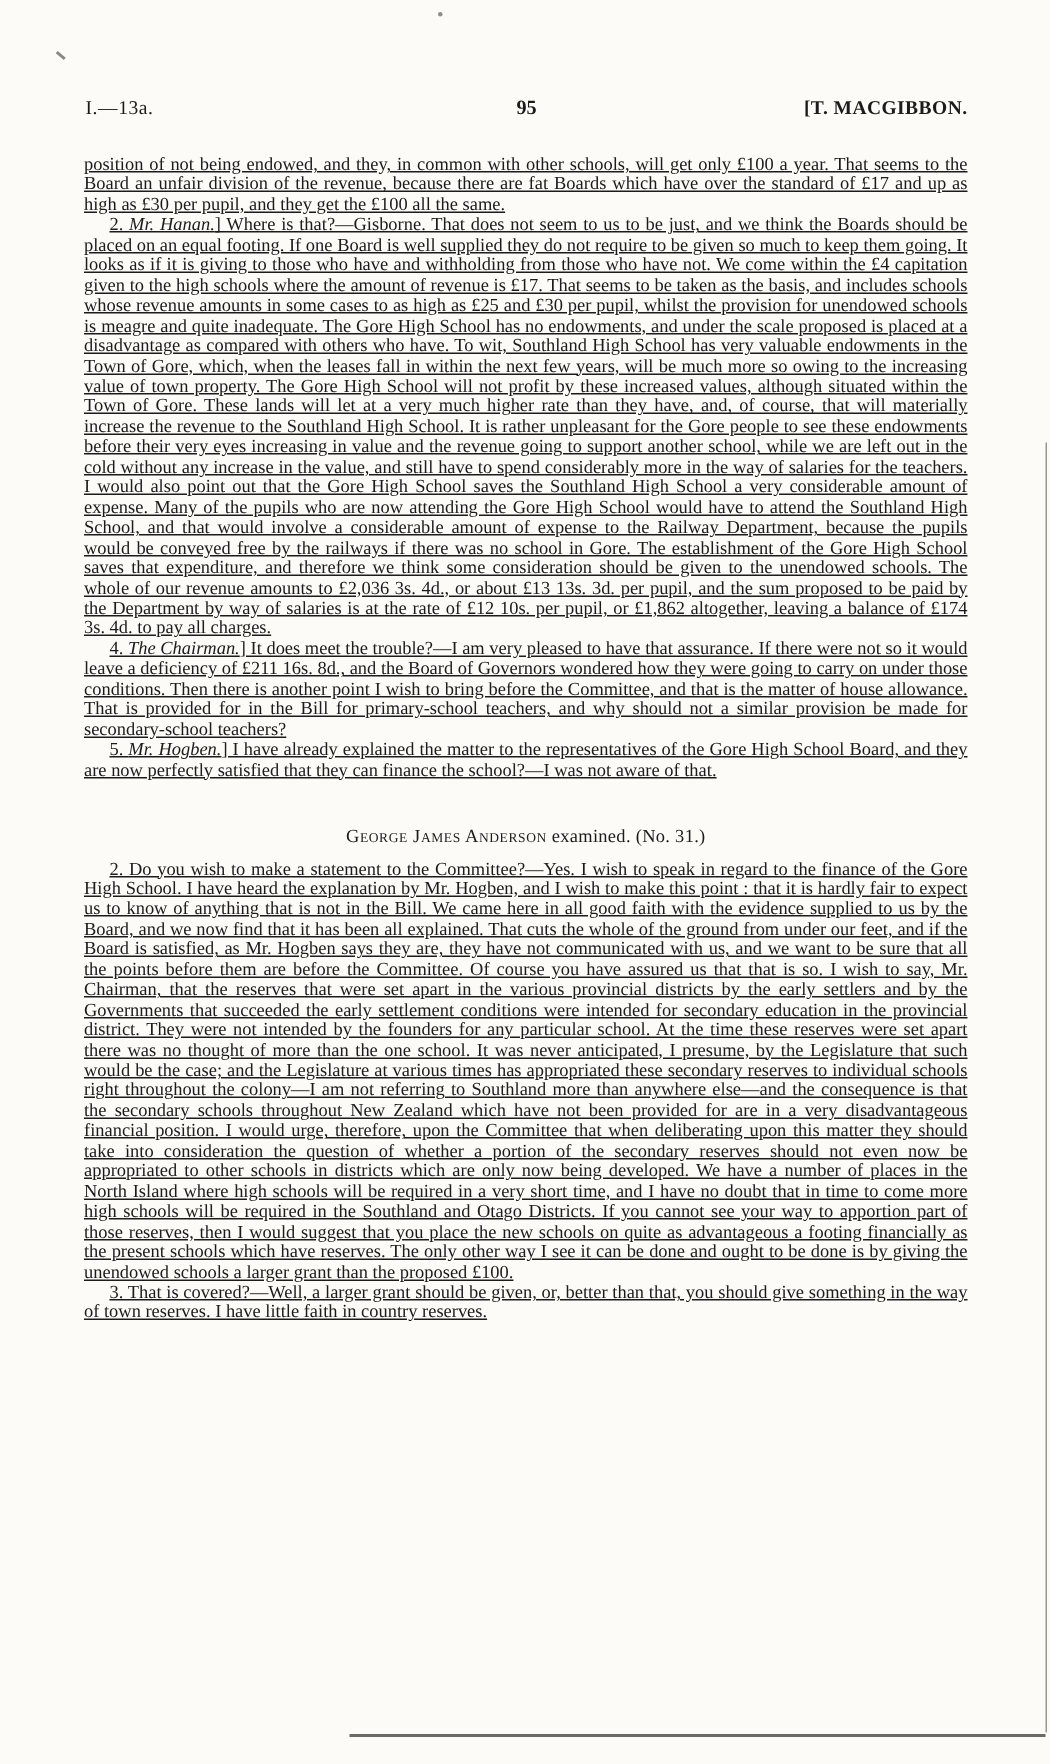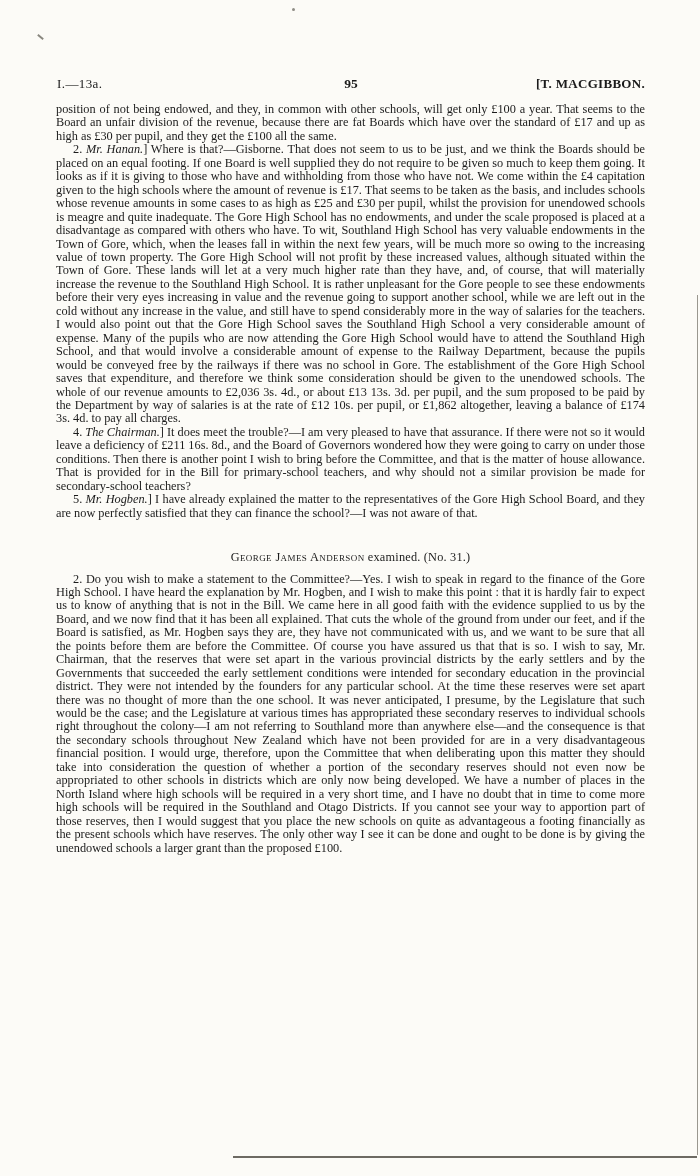--- a/index.html
+++ b/index.html
@@ -6,34 +6,34 @@
   .page{
     position:relative;
     width:700px;height:1176px;
     margin:0 auto;
     background:#fcfbf7;
     color:#1b1b1b;
     font-family:"Liberation Serif","DejaVu Serif",serif;
     overflow:hidden;
   }
   .running-head{
-    position:absolute;top:76px;left:57px;width:588px;
+    position:absolute;top:64px;left:57px;width:588px;
     display:grid;grid-template-columns:1fr auto 1fr;align-items:baseline;
     font-size:13px;
     gap:28px;
   }
   .hl{justify-self:start;letter-spacing:.4px;}
   .hc{justify-self:center;font-weight:bold;font-size:13.5px;}
   .hr{justify-self:end;letter-spacing:.3px;font-weight:bold;}
   .text-block{
     position:absolute;top:103px;left:56px;width:589px;
     font-size:12.3px;line-height:13.45px;
     text-align:justify;
   }
-  .text-block p{margin:0;text-indent:17px;}
+  .text-block p{margin:0;text-indent:17px;text-decoration:underline;}
   .text-block p.cont{text-indent:0;}
   .examined-heading{
     margin:31px 0 8px;
     text-align:center;
     font-size:12.3px;font-weight:normal;text-indent:0;
     letter-spacing:.2px;
   }
   .sc{font-variant:small-caps;letter-spacing:.4px;}
   
   .edge-right{position:absolute;right:2px;top:295px;height:860px;width:1px;background:#9a978f;}
@@ -59,15 +59,16 @@
 
   <main class="text-block">
     <p class="cont">position of not being endowed, and they, in common with other schools, will get only £100 a year. That seems to the Board an unfair division of the revenue, because there are fat Boards which have over the standard of £17 and up as high as £30 per pupil, and they get the £100 all the same.</p>
     <p>2. <i>Mr. Hanan.</i>] Where is that?—Gisborne. That does not seem to us to be just, and we think the Boards should be placed on an equal footing. If one Board is well supplied they do not require to be given so much to keep them going. It looks as if it is giving to those who have and withholding from those who have not. We come within the £4 capitation given to the high schools where the amount of revenue is £17. That seems to be taken as the basis, and includes schools whose revenue amounts in some cases to as high as £25 and £30 per pupil, whilst the provision for unendowed schools is meagre and quite inadequate. The Gore High School has no endowments, and under the scale proposed is placed at a disadvantage as compared with others who have. To wit, Southland High School has very valuable endowments in the Town of Gore, which, when the leases fall in within the next few years, will be much more so owing to the increasing value of town property. The Gore High School will not profit by these increased values, although situated within the Town of Gore. These lands will let at a very much higher rate than they have, and, of course, that will materially increase the revenue to the Southland High School. It is rather unpleasant for the Gore people to see these endowments before their very eyes increasing in value and the revenue going to support another school, while we are left out in the cold without any increase in the value, and still have to spend considerably more in the way of salaries for the teachers. I would also point out that the Gore High School saves the Southland High School a very considerable amount of expense. Many of the pupils who are now attending the Gore High School would have to attend the Southland High School, and that would involve a considerable amount of expense to the Railway Department, because the pupils would be conveyed free by the railways if there was no school in Gore. The establishment of the Gore High School saves that expenditure, and therefore we think some consideration should be given to the unendowed schools. The whole of our revenue amounts to £2,036 3s. 4d., or about £13 13s. 3d. per pupil, and the sum proposed to be paid by the Department by way of salaries is at the rate of £12 10s. per pupil, or £1,862 altogether, leaving a balance of £174 3s. 4d. to pay all charges.</p>
     <p>4. <i>The Chairman.</i>] It does meet the trouble?—I am very pleased to have that assurance. If there were not so it would leave a deficiency of £211 16s. 8d., and the Board of Governors wondered how they were going to carry on under those conditions. Then there is another point I wish to bring before the Committee, and that is the matter of house allowance. That is provided for in the Bill for primary-school teachers, and why should not a similar provision be made for secondary-school teachers?</p>
     <p>5. <i>Mr. Hogben.</i>] I have already explained the matter to the representatives of the Gore High School Board, and they are now perfectly satisfied that they can finance the school?—I was not aware of that.</p>
 
     <h2 class="examined-heading"><span class="sc">George James Anderson</span> examined. (No. 31.)</h2>
 
     <p>2. Do you wish to make a statement to the Committee?—Yes. I wish to speak in regard to the finance of the Gore High School. I have heard the explanation by Mr. Hogben, and I wish to make this point : that it is hardly fair to expect us to know of anything that is not in the Bill. We came here in all good faith with the evidence supplied to us by the Board, and we now find that it has been all explained. That cuts the whole of the ground from under our feet, and if the Board is satisfied, as Mr. Hogben says they are, they have not communicated with us, and we want to be sure that all the points before them are before the Committee. Of course you have assured us that that is so. I wish to say, Mr. Chairman, that the reserves that were set apart in the various provincial districts by the early settlers and by the Governments that succeeded the early settlement conditions were intended for secondary education in the provincial district. They were not intended by the founders for any particular school. At the time these reserves were set apart there was no thought of more than the one school. It was never anticipated, I presume, by the Legislature that such would be the case; and the Legislature at various times has appropriated these secondary reserves to individual schools right throughout the colony—I am not referring to Southland more than anywhere else—and the consequence is that the secondary schools throughout New Zealand which have not been provided for are in a very disadvantageous financial position. I would urge, therefore, upon the Committee that when deliberating upon this matter they should take into consideration the question of whether a portion of the secondary reserves should not even now be appropriated to other schools in districts which are only now being developed. We have a number of places in the North Island where high schools will be required in a very short time, and I have no doubt that in time to come more high schools will be required in the Southland and Otago Districts. If you cannot see your way to apportion part of those reserves, then I would suggest that you place the new schools on quite as advantageous a footing financially as the present schools which have reserves. The only other way I see it can be done and ought to be done is by giving the unendowed schools a larger grant than the proposed £100.</p>
+    <p>3. That is covered?—Well, a larger grant should be given, or, better than that, you should give something in the way of town reserves. I have little faith in country reserves.</p>
   </main>
 
 </div>
 
 </body></html>

